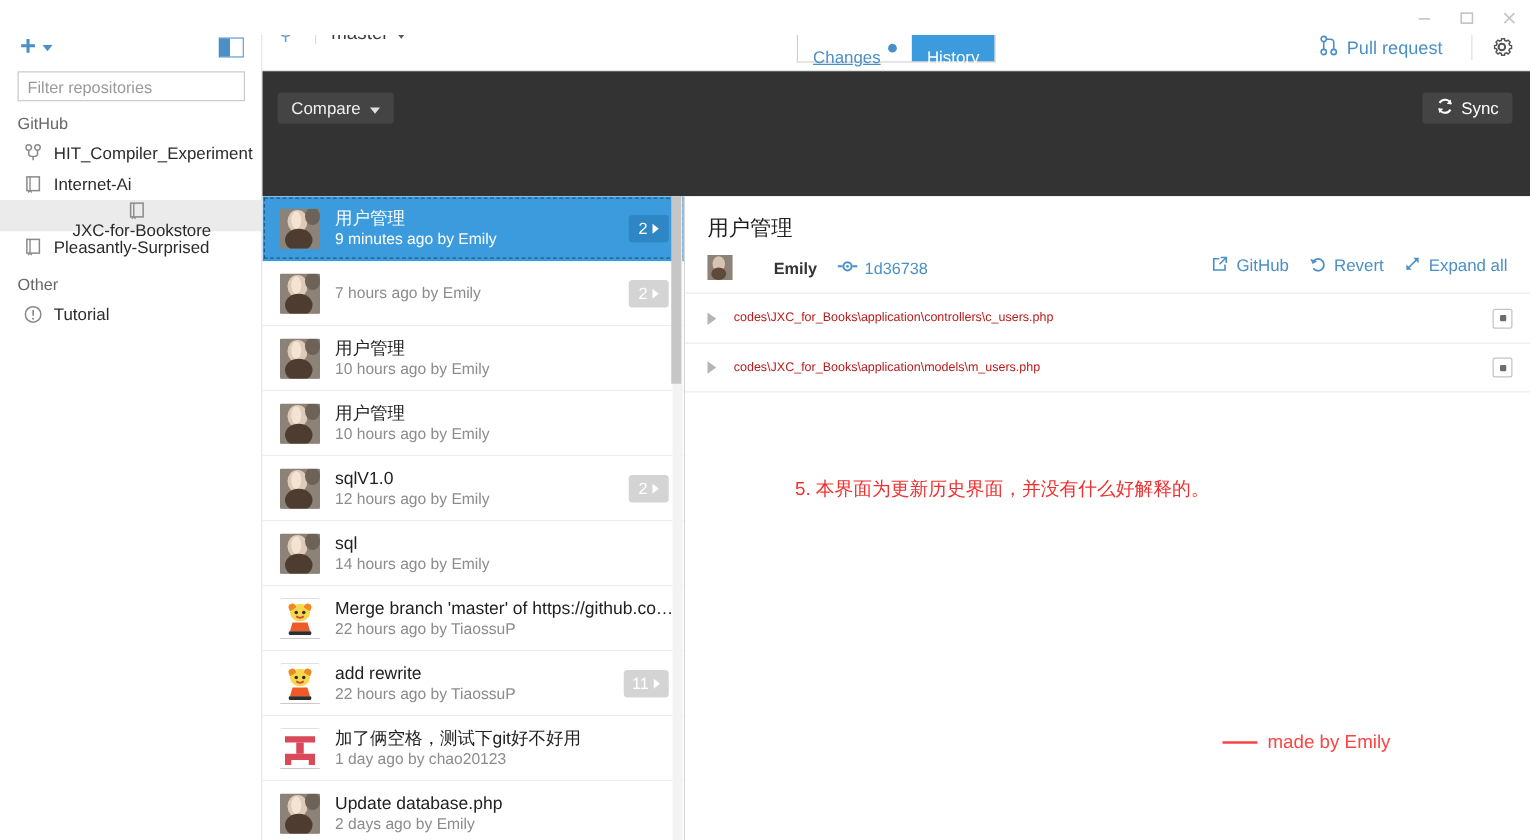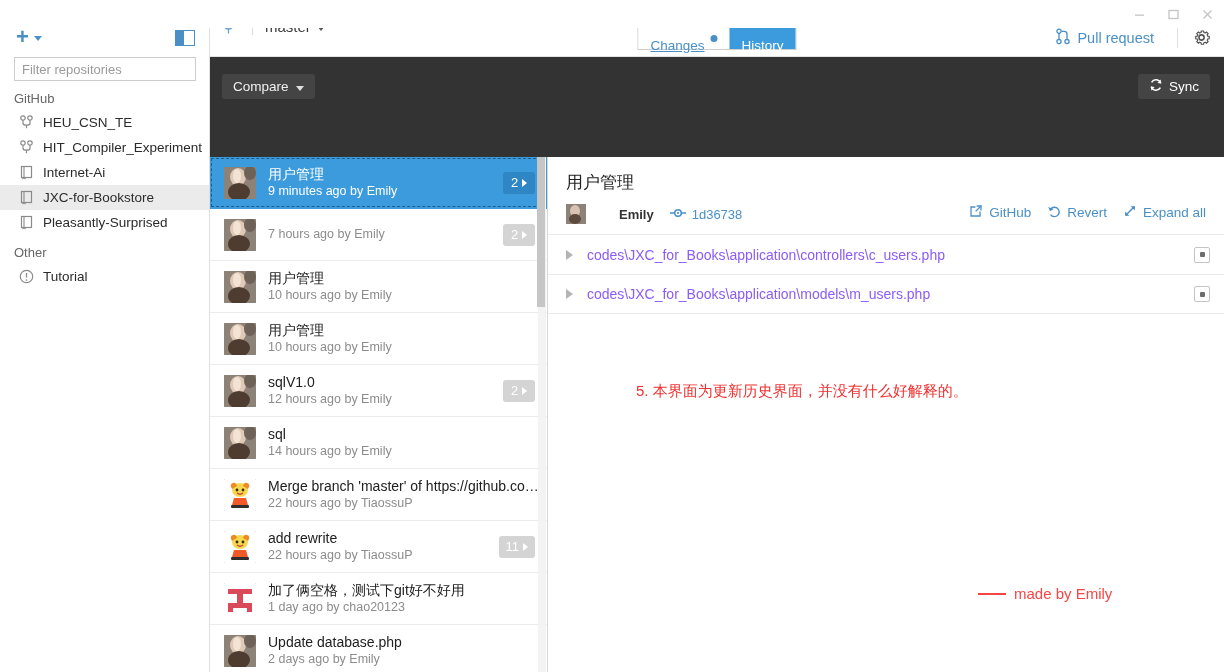--- a/index.html
+++ b/index.html
@@ -65,21 +65,21 @@
   .filter-input::placeholder { color: #9a9a9a; }
 
   .repo-group-label {
     font-size: 13px; color: #666; padding: 10px 0 4px 14px;
   }
   .repo-item {
     height: 25px; display: flex; align-items: center;
     padding-left: 18px; font-size: 13.5px; color: #2b2b2b;
     cursor: default;
   }
-  .repo-item.selected { background: #ebebeb; }
+  .repo-item.selected { background: #ebebeb; flex-direction: column; }
   .repo-icon {
     width: 17px; height: 17px; margin-right: 8px;
     display: flex; align-items: center; justify-content: center;
     color: #8a8a8a; flex: none;
   }
   .repo-icon svg { display: block; }
 
   
   .topbar {
     position: absolute; left: 210px; top: 0; width: 1014px; height: 57px;
@@ -243,21 +243,21 @@
   .file-row {
     height: 40px; display: flex; align-items: center;
     border-top: 1px solid #ececec; padding: 0 14px 0 14px;
   }
   .file-row:last-of-type { border-bottom: 1px solid #ececec; }
   .disclosure {
     width: 0; height: 0; margin-right: 14px; margin-left: 4px;
     border-top: 5px solid transparent; border-bottom: 5px solid transparent;
     border-left: 7px solid #b4b4b4;
   }
-  .file-path { flex: 1; font-size: 14px; color: #8b5cf6; }
+  .file-path { flex: 1; font-size: 10px; color: #b91c1c; }
   .file-toggle {
     width: 16px; height: 16px; border: 1px solid #c4c4c4; border-radius: 2px;
     display: flex; align-items: center; justify-content: center; background: #fff;
   }
   .file-toggle i {
     width: 5px; height: 5px; background: #6d6d6d; border-radius: 1px; display: block;
   }
 
   .annotation-note {
     position: absolute; left: 636px; top: 382px;
@@ -307,31 +307,20 @@
         <div class="pt-right"></div>
       </div>
     </div>
 
     <div class="filter-wrap">
       <input class="filter-input" type="text" placeholder="Filter repositories" style="">
     </div>
 
     <div class="repo-group-label">GitHub</div>
 
-    <div class="repo-item">
-      <span class="repo-icon">
-        <svg width="13" height="15" viewBox="0 0 13 15">
-            <circle cx="3" cy="3" r="2.2" fill="none" stroke="#8a8a8a" stroke-width="1.2"></circle>
-            <circle cx="10" cy="3" r="2.2" fill="none" stroke="#8a8a8a" stroke-width="1.2"></circle>
-            <path d="M3 5.2 v3 q0 2 3.5 2 q3.5 0 3.5-2 v-3" fill="none" stroke="#8a8a8a" stroke-width="1.2"></path>
-            <path d="M6.5 10.2 v3" stroke="#8a8a8a" stroke-width="1.2"></path>
-          </svg>
-      </span>
-      <span>HEU_CSN_TE</span>
-    </div>
 
     <div class="repo-item">
       <span class="repo-icon">
         <svg width="13" height="15" viewBox="0 0 13 15">
             <circle cx="3" cy="3" r="2.2" fill="none" stroke="#8a8a8a" stroke-width="1.2"></circle>
             <circle cx="10" cy="3" r="2.2" fill="none" stroke="#8a8a8a" stroke-width="1.2"></circle>
             <path d="M3 5.2 v3 q0 2 3.5 2 q3.5 0 3.5-2 v-3" fill="none" stroke="#8a8a8a" stroke-width="1.2"></path>
             <path d="M6.5 10.2 v3" stroke="#8a8a8a" stroke-width="1.2"></path>
           </svg>
       </span>

